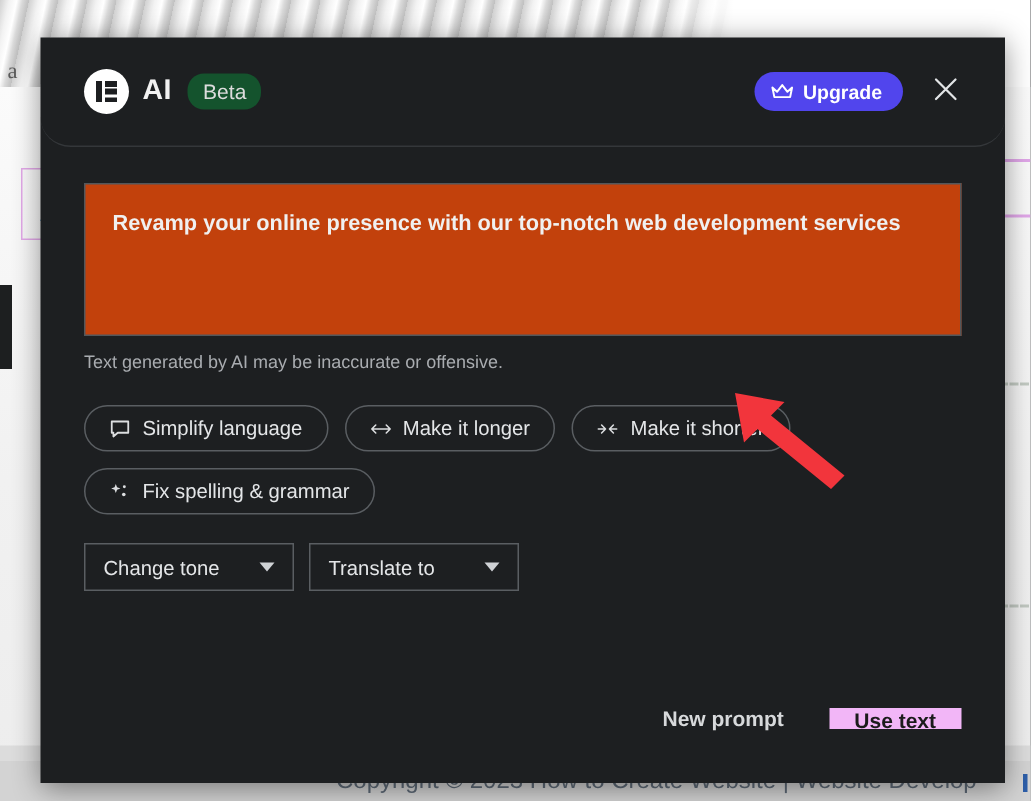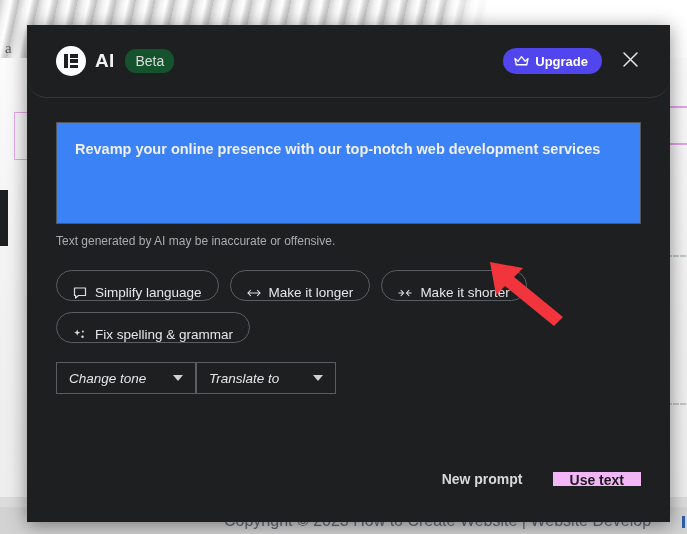--- a/index.html
+++ b/index.html
@@ -212,21 +212,21 @@
   }
 
   
   #modal-body {
     flex: 1;
     padding: 24px 29px 0 29px;
     position: relative;
   }
   #result-box {
     border: 1px solid #53575b;
-    background: #3b82f6;
+    background: #c2410c;
     height: 102px;
     padding: 17px 18px;
   }
   #result-text {
     font-size: 14.5px;
     font-weight: 700;
     color: #f0f0f0;
     line-height: 1.35;
   }
   #disclaimer {
@@ -244,39 +244,38 @@
   }
   .chip {
     border: 1px solid #5a5e62;
     background: transparent;
     color: #e4e6e8;
     border-radius: 19px;
     height: 31px;
     padding: 0 16px;
     font-size: 13.5px;
     display: inline-flex;
-    align-items: flex-end;
+    align-items: center;
     gap: 8px;
     cursor: pointer;
     font-family: "Liberation Sans", sans-serif;
   }
   .chip-icon {
     display: inline-flex;
     align-items: center;
     justify-content: center;
     width: 14px; height: 14px;
     flex: none;
   }
 
   
   #select-row {
     display: flex;
-    gap: 0;
+    gap: 10px;
     margin-top: 19px;
-    font-style: italic;
   }
   .select-box {
     border: 1px solid #5a5e62;
     background: transparent;
     color: #e4e6e8;
     height: 32px;
     min-width: 140px;
     padding: 0 12px;
     font-size: 13.5px;
     display: inline-flex;

